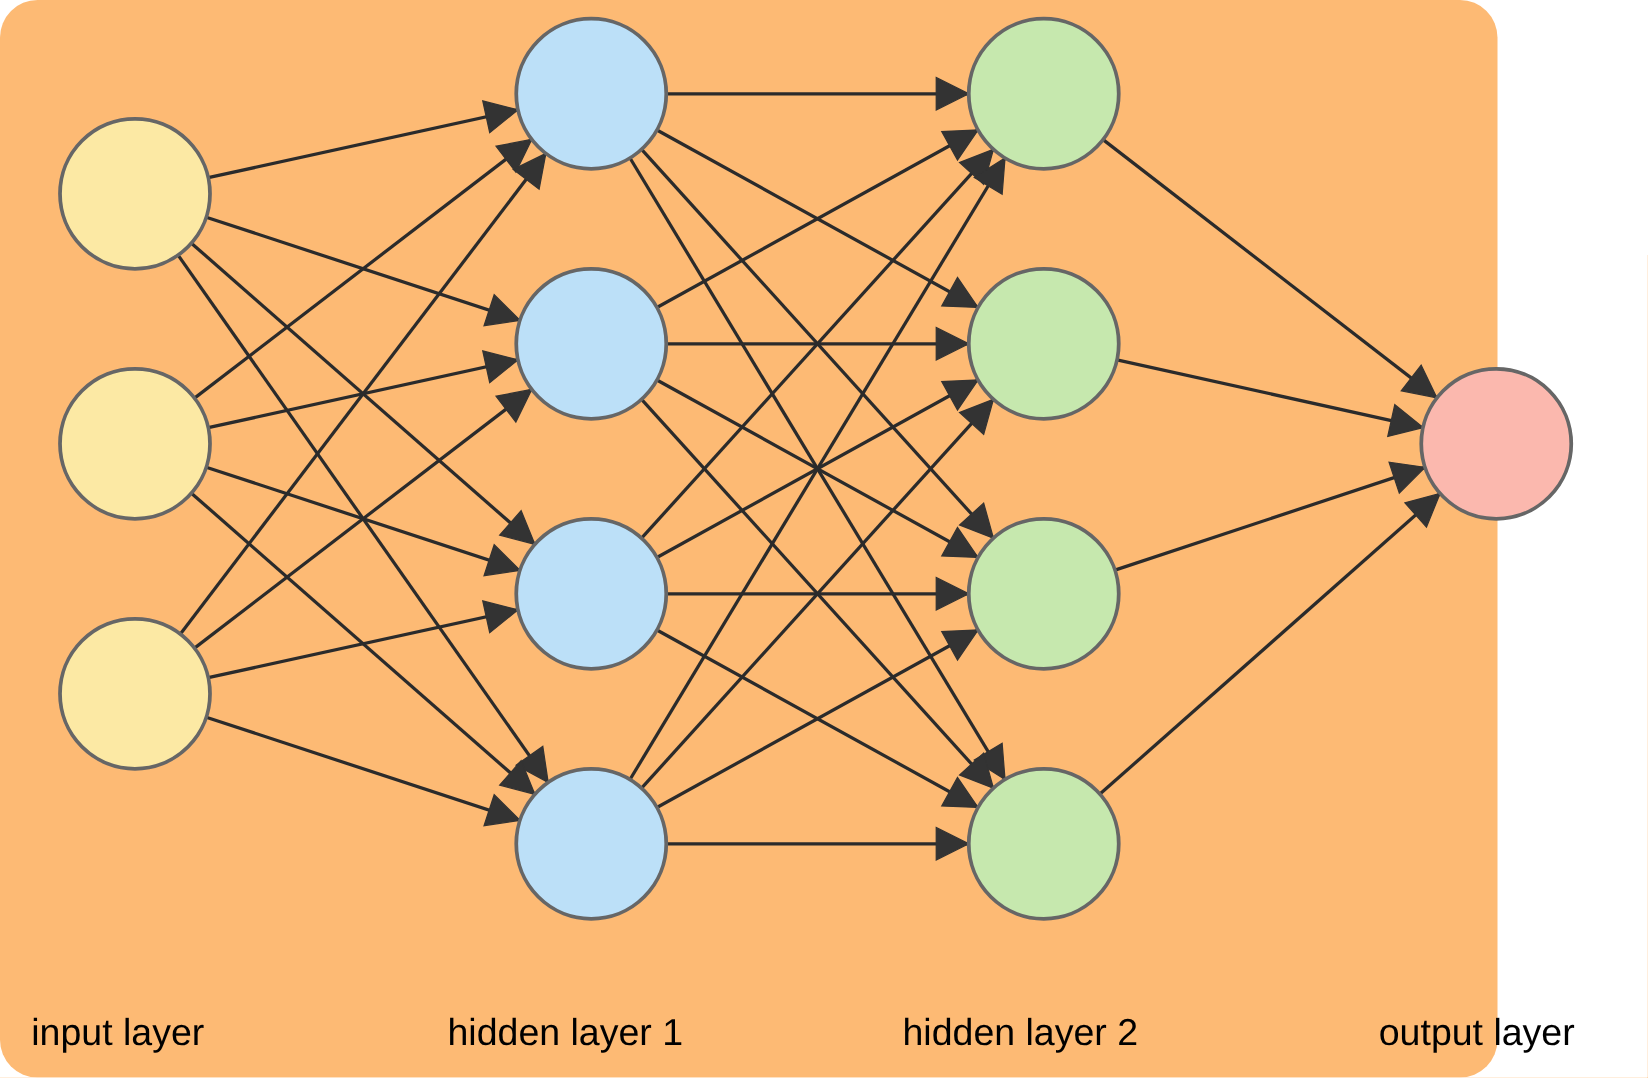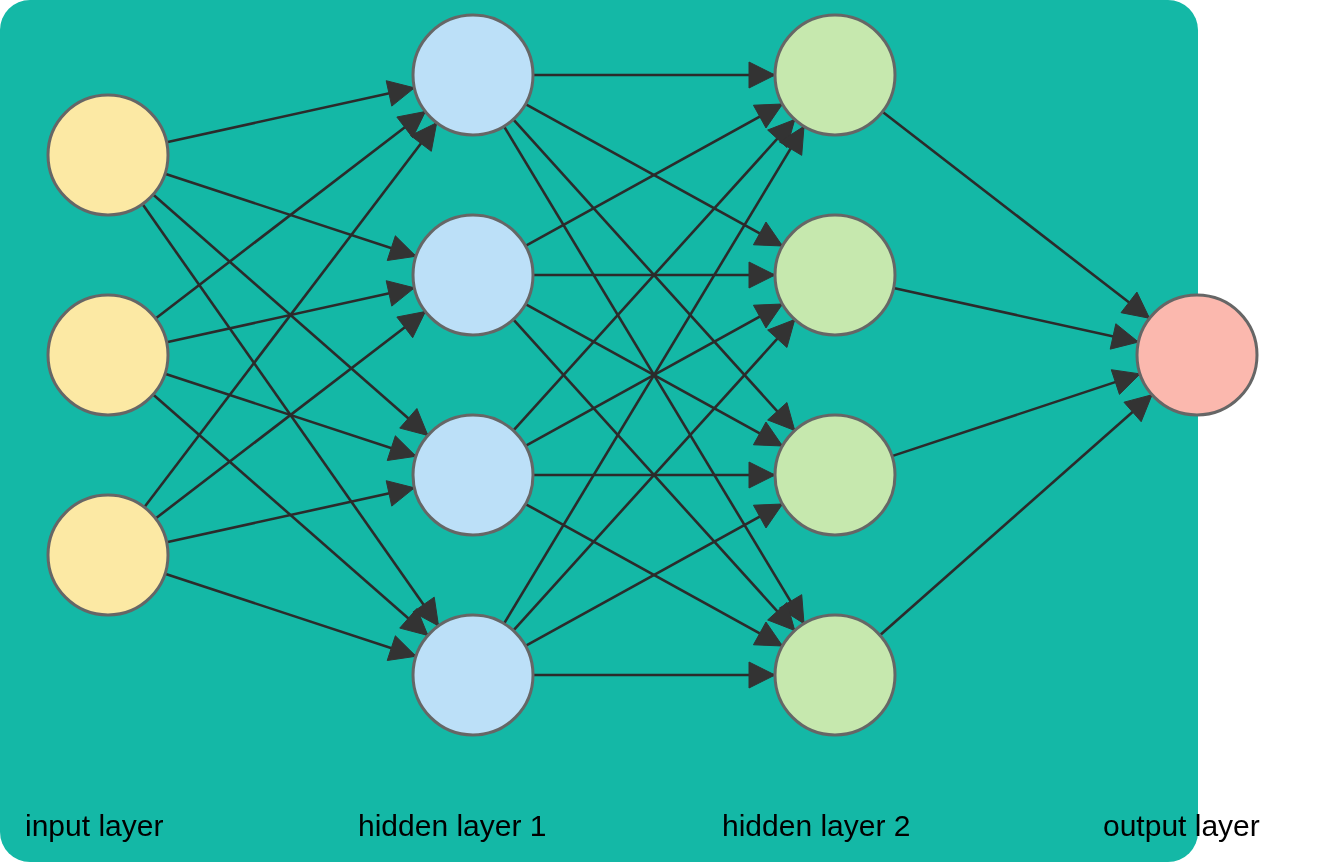--- a/index.html
+++ b/index.html
@@ -10,21 +10,21 @@
   body {
     width: 1318px;
     height: 862px;
     font-family: "Liberation Sans", sans-serif;
     overflow: hidden;
   }
   #diagram-root {
     position: relative;
     width: 1198px;
     height: 862px;
-    background: #14b8a6;
+    background: #fdba74;
     border-radius: 30px;
   }
   #nn-svg {
     position: absolute;
     top: 0;
     left: 0;
     width: 1318px;
     height: 862px;
     display: block;
   }

